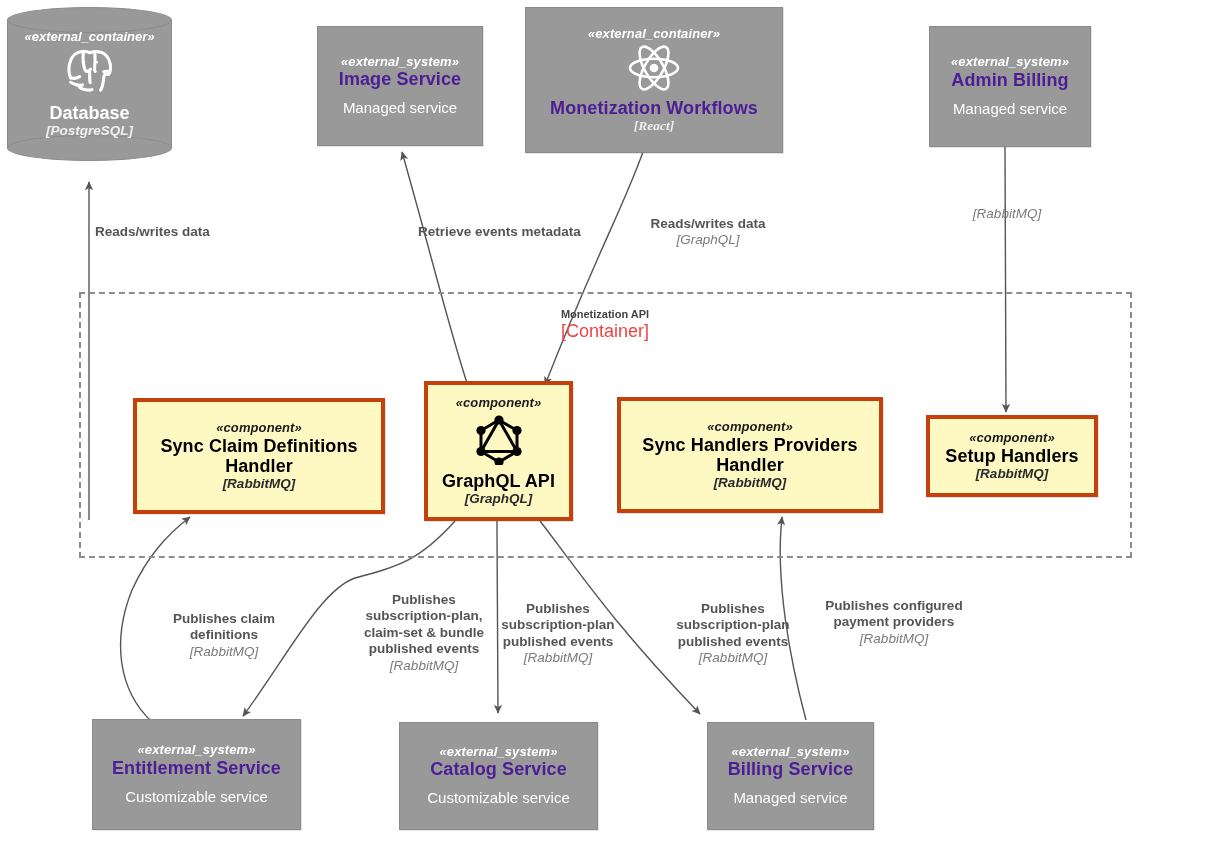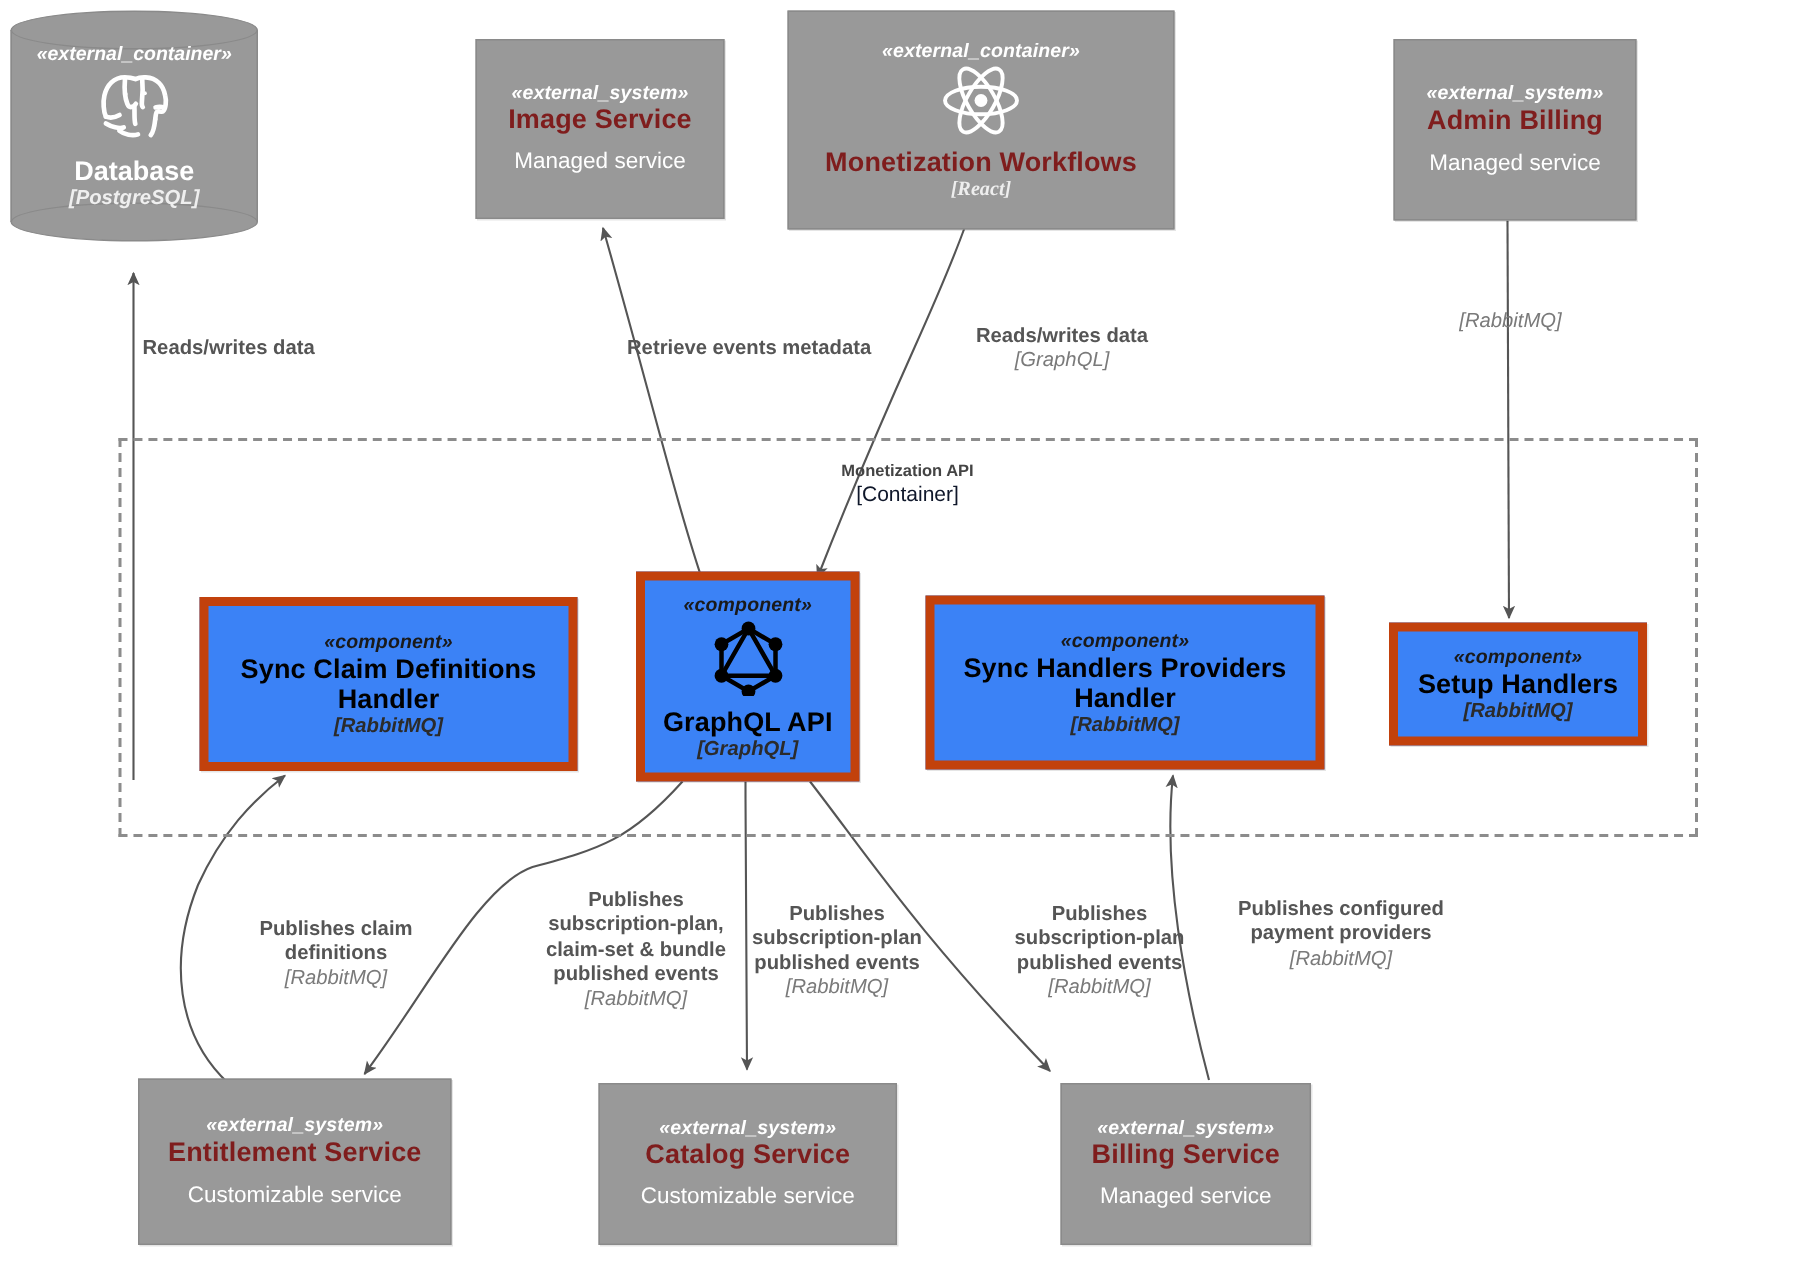--- a/index.html
+++ b/index.html
@@ -53,28 +53,28 @@
     font-size:15px;
   }
   
   .ext{
     background:#999999;
     border:1px solid #8a8a8a;
     color:#ffffff;
     box-shadow:1px 1px 0 rgba(0,0,0,.10);
   }
   .ext .stereo{color:#ffffff;}
-  .ext .nm{color:#7f1d1d;}
+  .ext .nm{color:#4c1d95;}
   .ext .tech{color:#eeeeee;font-family:Liberation Serif, serif;}
   .ext .desc{color:#ffffff;}
   .ext .gap{height:11px;}
   
   .comp{
-    background:#3b82f6;
-    border:6px solid #c2410c;
+    background:#fef9c3;
+    border:4px solid #c2410c;
     color:#000000;
     box-shadow:1px 1px 0 rgba(0,0,0,.10);
   }
   .comp .stereo{color:#1a1a1a;font-weight:bold;}
   .comp .nm{color:#000000;}
   .comp .tech{color:#2b2b2b;}
   
   .db{
     position:absolute;
     box-sizing:border-box;
@@ -129,22 +129,22 @@
     position:absolute;
     text-align:center;
     line-height:1.2;
   }
   .boundary-label .b-name{
     font-size:11px;
     font-weight:bold;
     color:#444444;
   }
   .boundary-label .b-tech{
-    font-size:14px;
-    color:#0f172a;
+    font-size:18px;
+    color:#ef4444;
   }
   
   .elabel{
     position:absolute;
     text-align:center;
     line-height:1.22;
     color:#555555;
   }
   .elabel .lt{
     font-size:13.5px;

